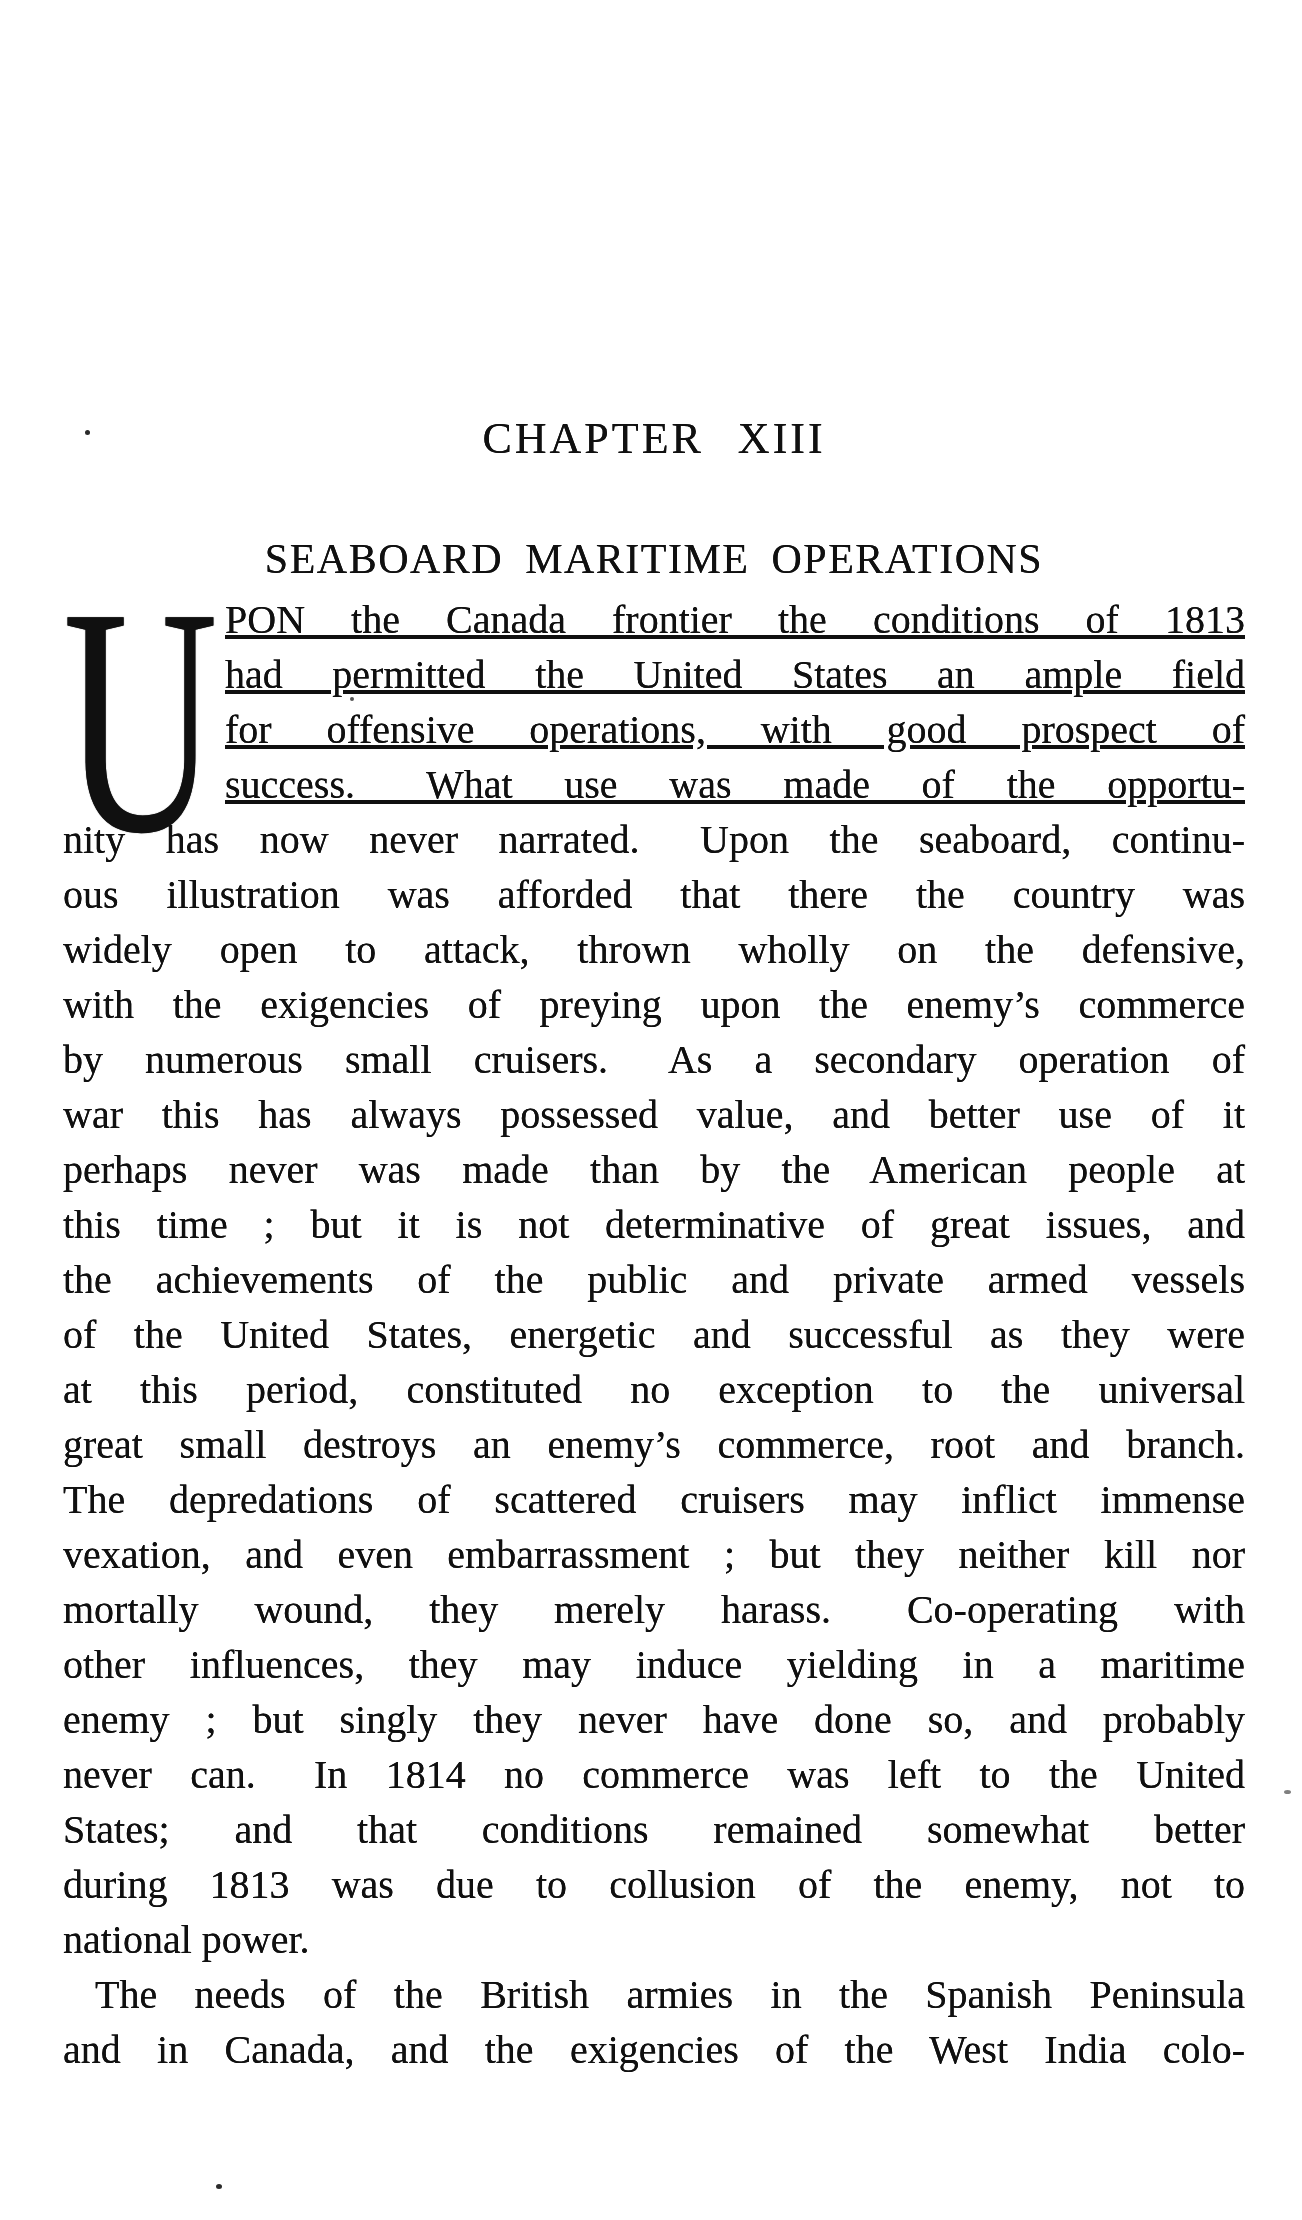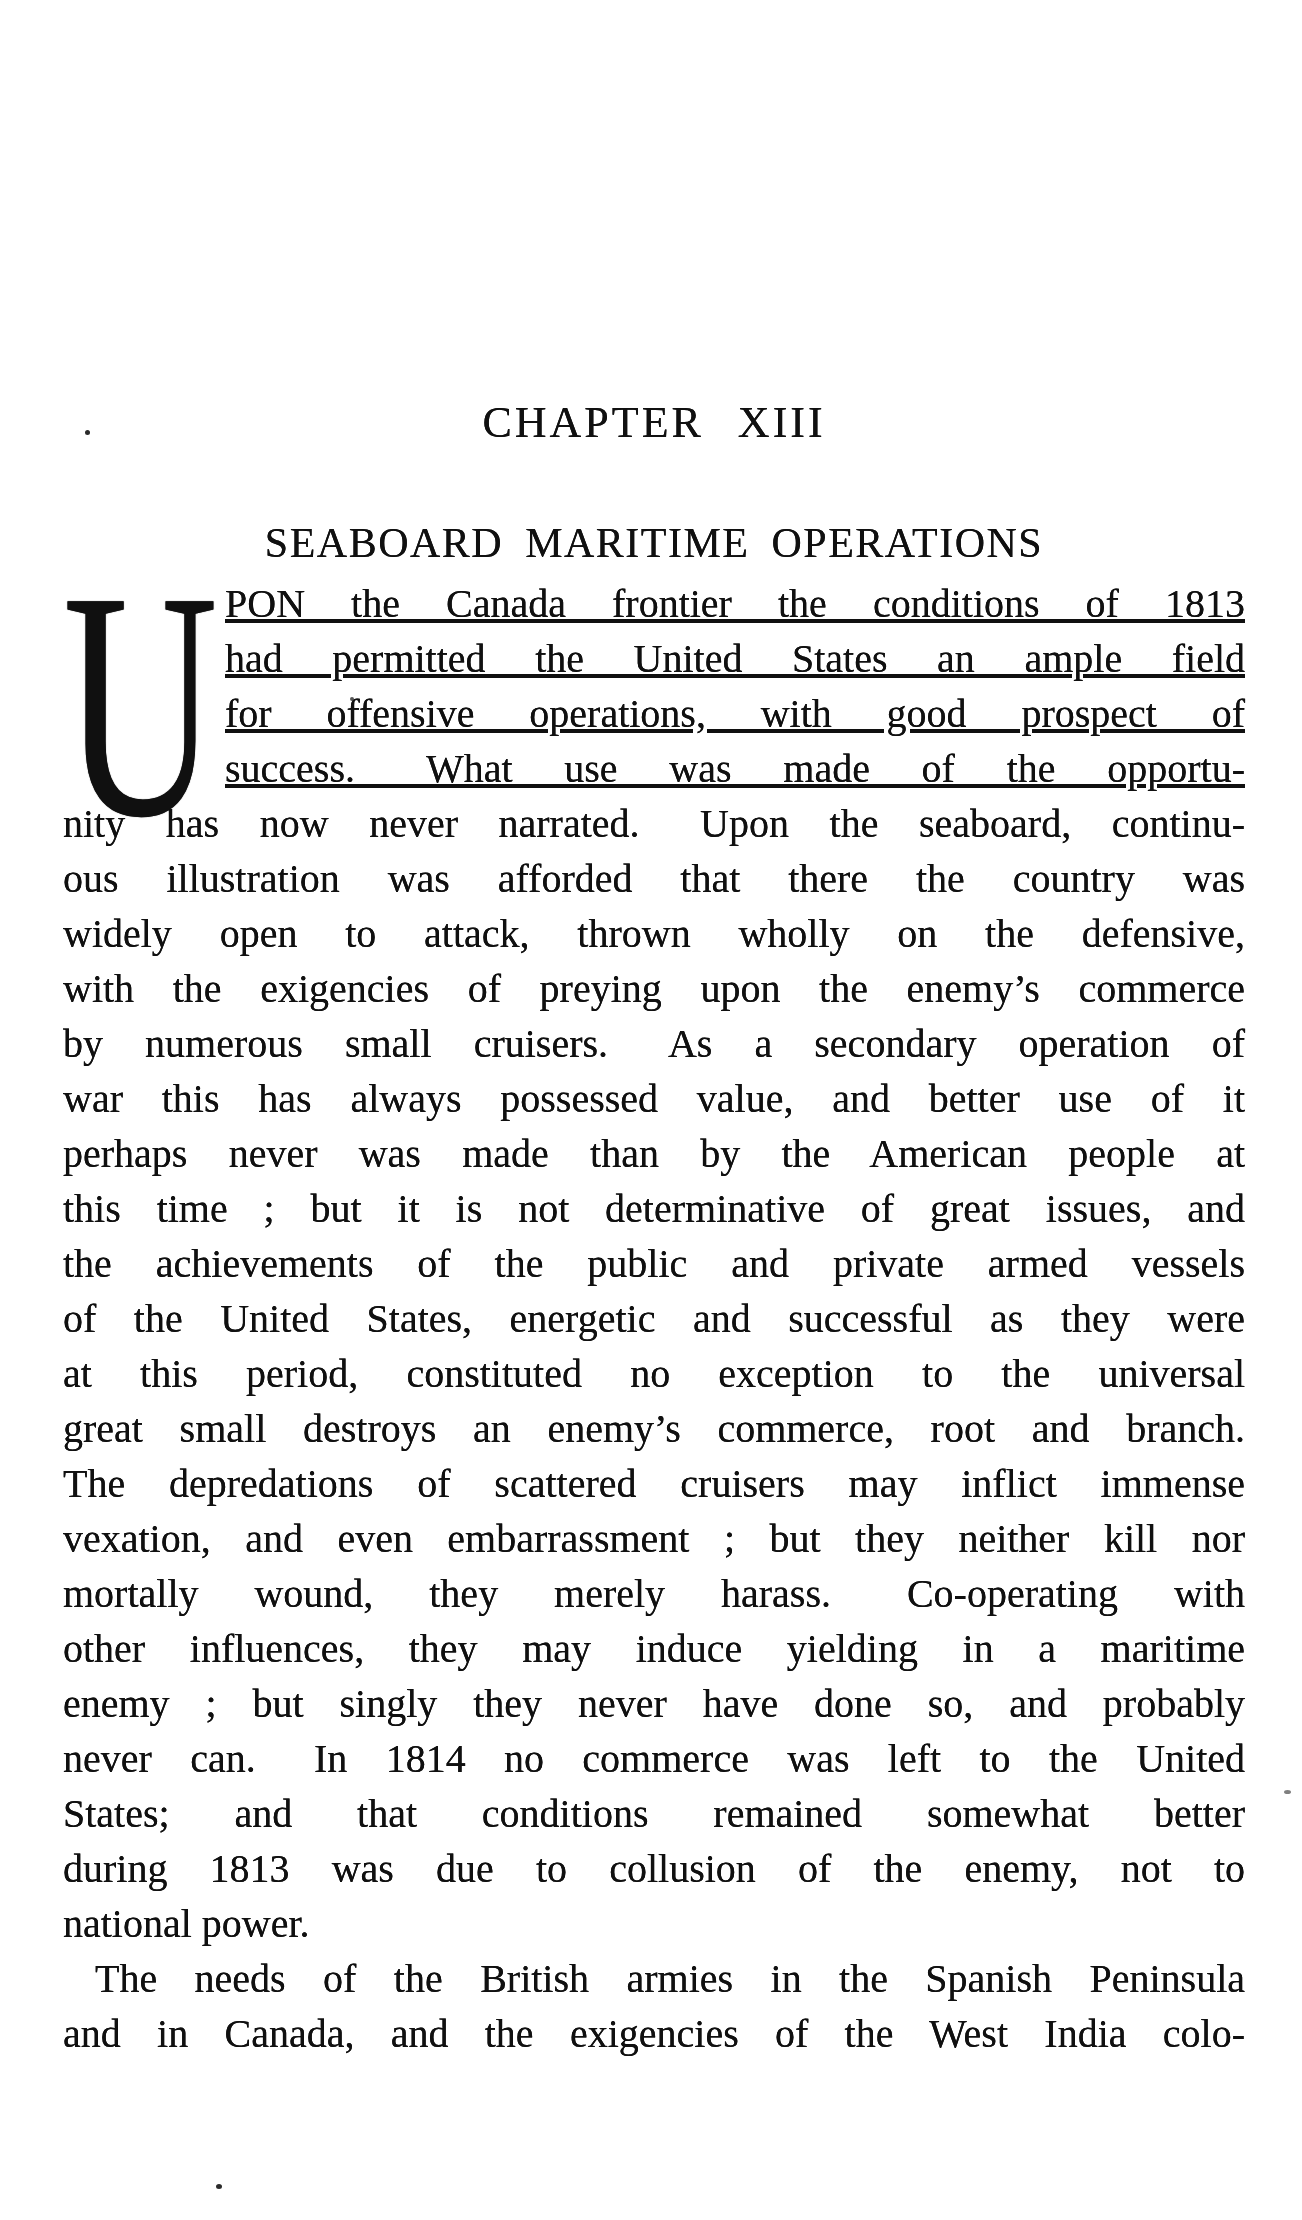--- a/index.html
+++ b/index.html
@@ -14,21 +14,21 @@
     height: 2220px;
     background: #ffffff;
     overflow: hidden;
     font-family: "Liberation Serif", "DejaVu Serif", serif;
     color: #101010;
   }
 
   .text-block {
     position: absolute;
     left: 63px;
-    top: 0;
+    top: 16px;
     width: 1182px;
   }
 
   .chapter-title {
     margin-top: 398px;
     text-align: center;
     font-size: 44px;
     font-weight: normal;
     line-height: 50px;
     letter-spacing: 3px;

